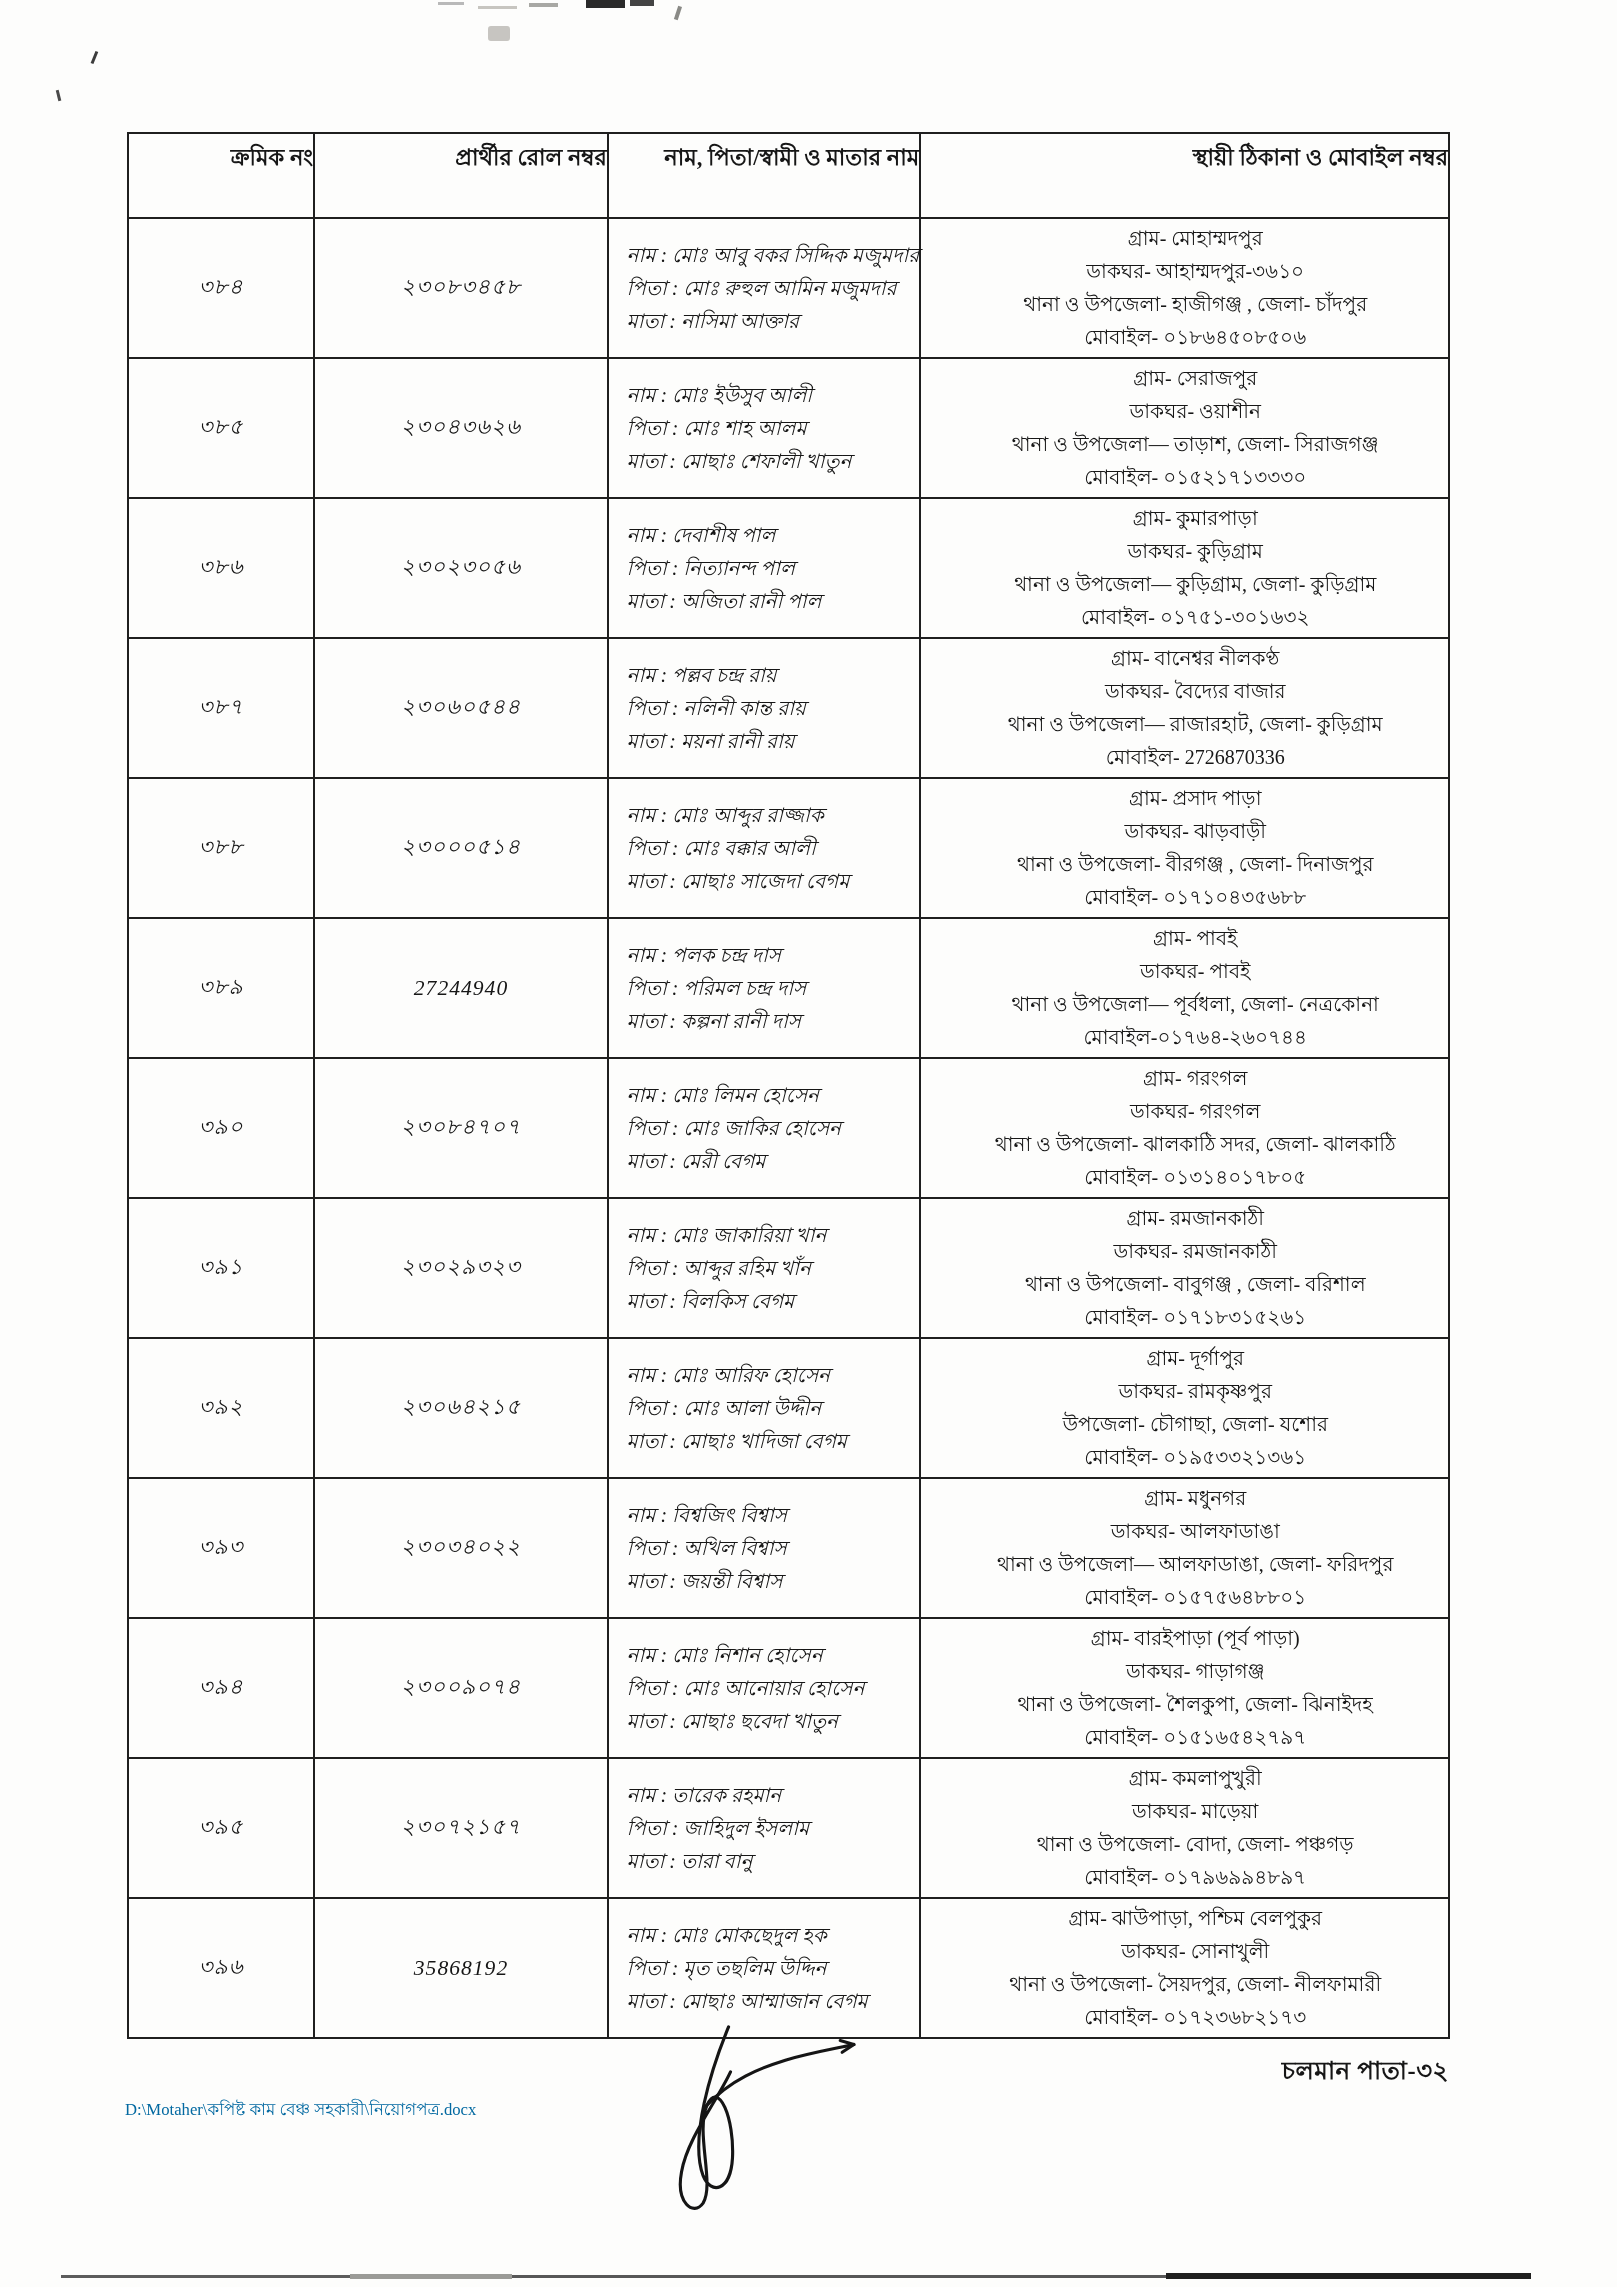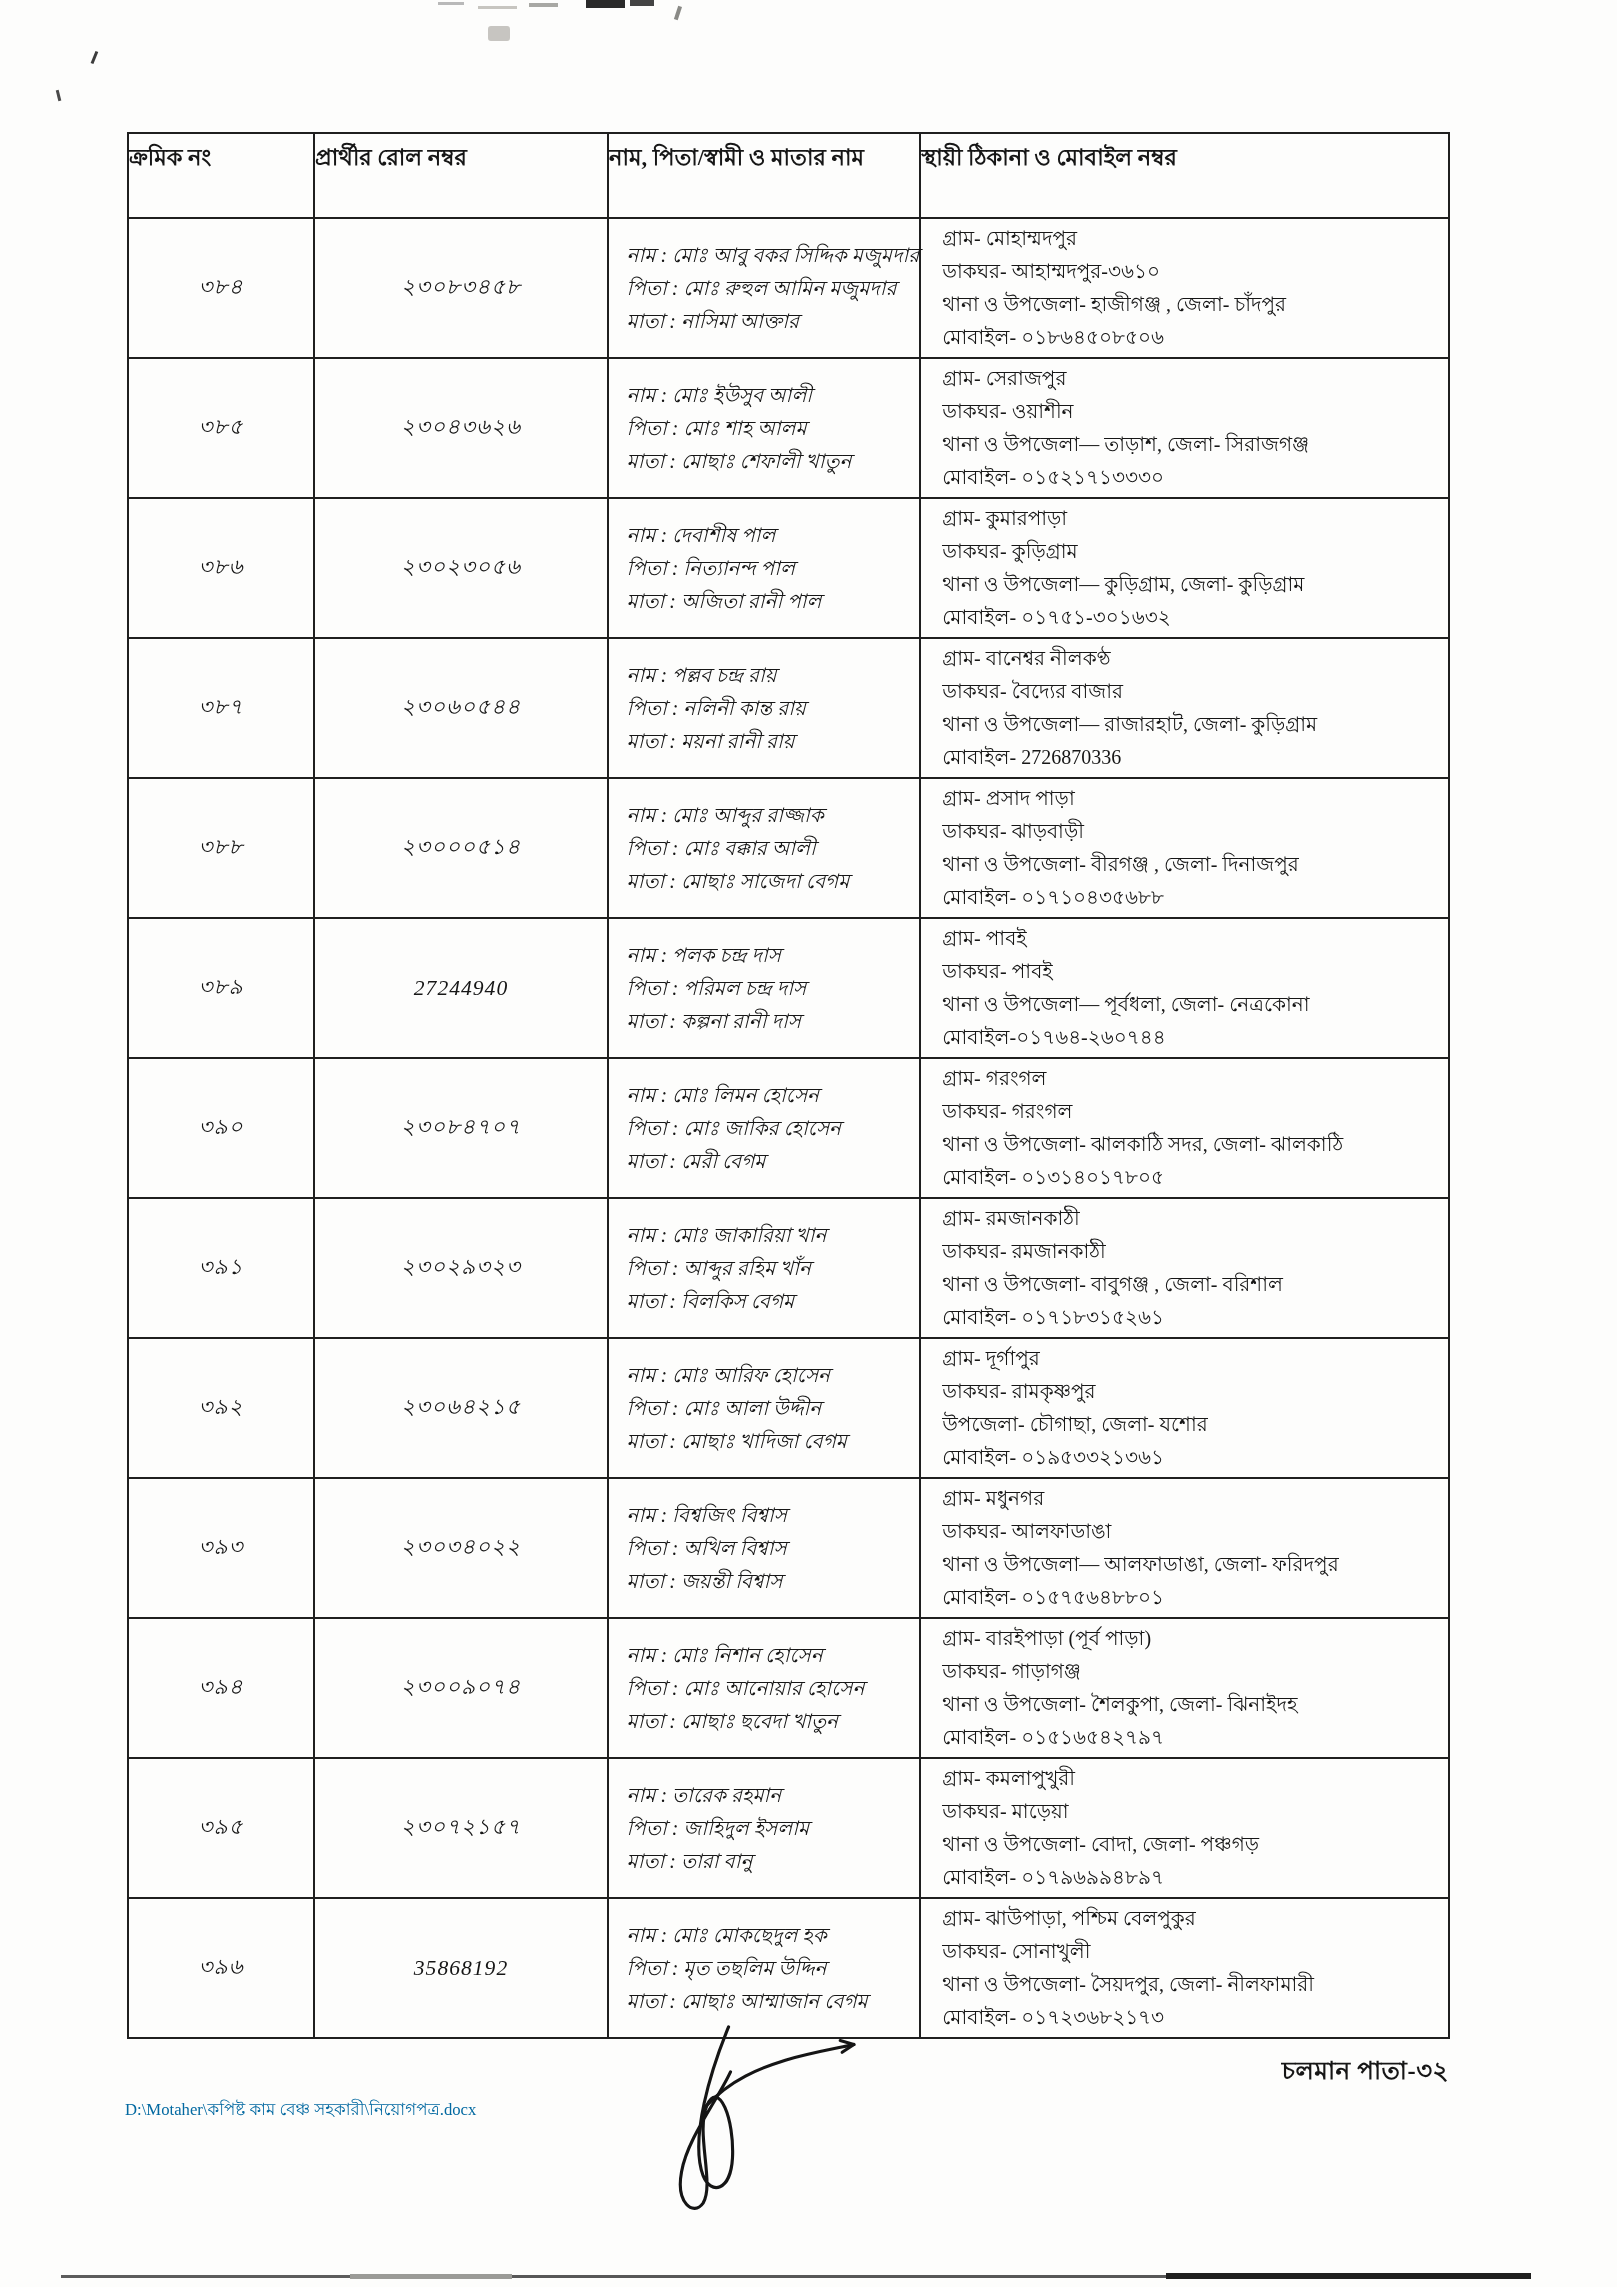--- a/index.html
+++ b/index.html
@@ -24,29 +24,29 @@
   .roster col.c-name{width:299px;}
   .roster col.c-addr{width:529px;}
   .roster th,.roster td{
     border:2.5px solid #1f1f1f;
     padding:0;
     vertical-align:middle;
     background:transparent;
   }
   .roster th{
     font-weight:bold;font-size:22.5px;line-height:32px;
-    vertical-align:top;padding-top:7.8px;text-align:left;margin-top:20px;
+    vertical-align:top;padding-top:7.8px;text-align:right;margin-top:20px;
   }
   .roster thead tr{height:85px;}
   .roster tbody tr{height:140px;}
   td.serial,td.roll{
     text-align:center;font-size:21.6px;letter-spacing:1px;font-style:italic;
   }
   td.names{padding-left:17.6px;font-style:italic;}
-  td.addr{padding-left:21px;}
+  td.addr{padding-left:21px;text-align:center;}
   .line{
     font-size:20px;line-height:33px;white-space:nowrap;
   }
 
   
   .file-path{
     position:absolute;left:125px;top:2096px;
     font-size:16.7px;color:#0369a1;white-space:nowrap;
   }
   .continuation{

